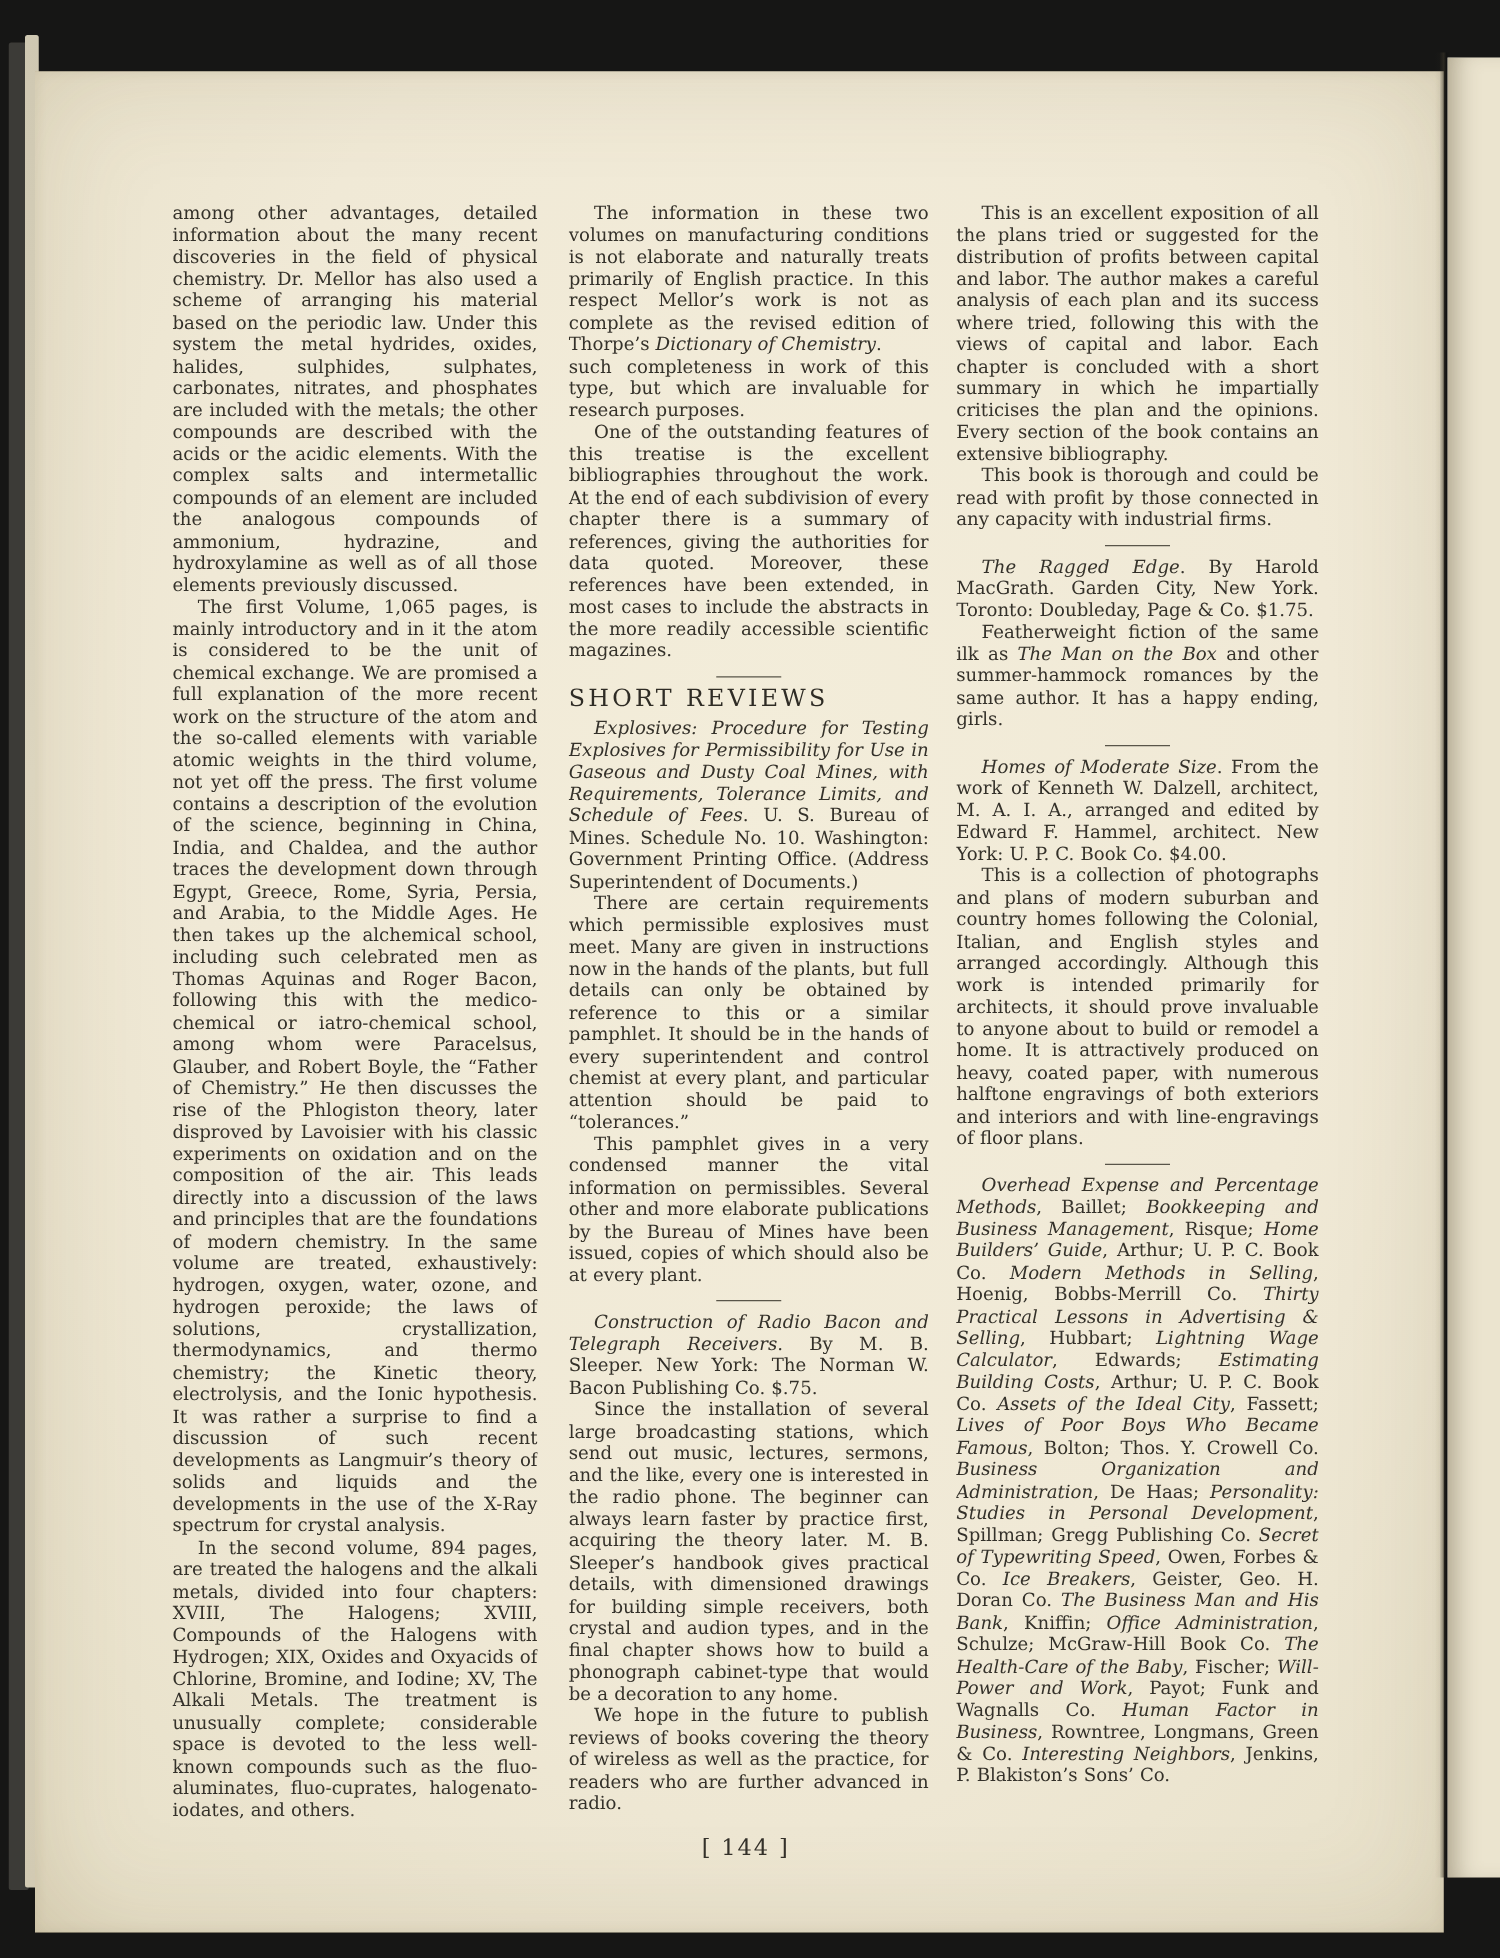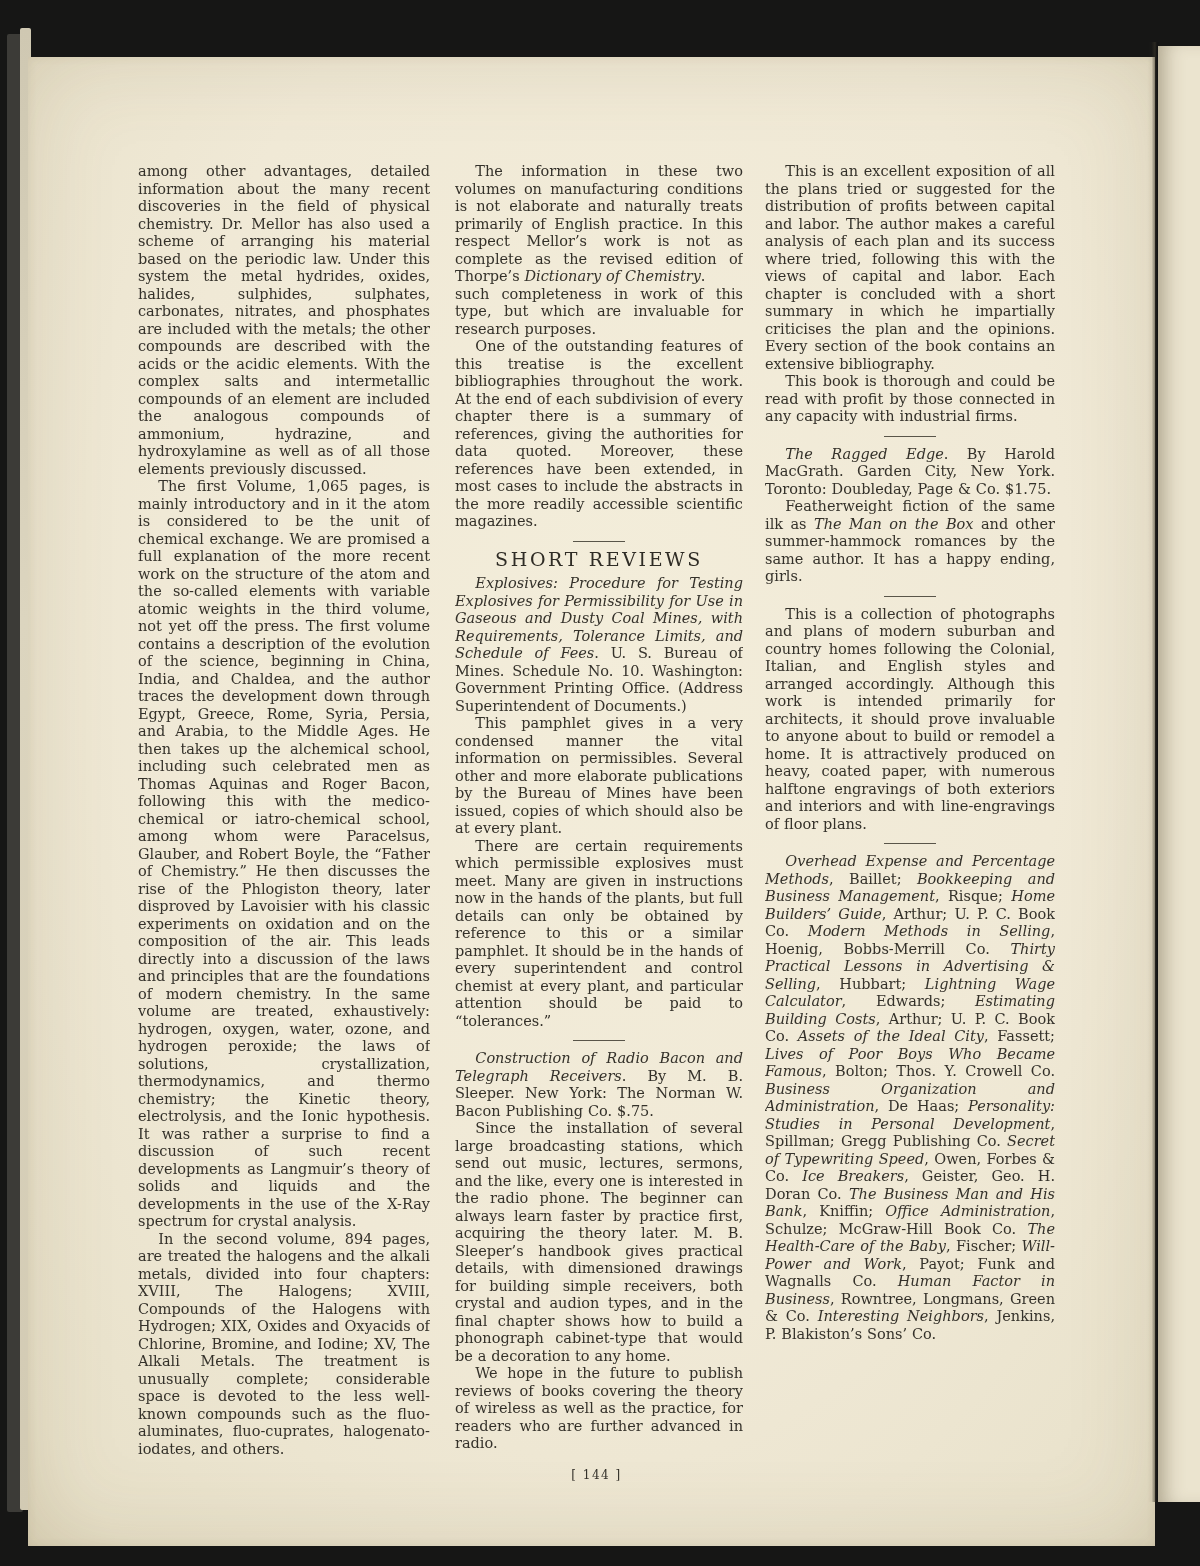--- a/index.html
+++ b/index.html
@@ -50,25 +50,25 @@
   .col-3{left:737px;width:290px;}
   .para{margin:0;text-indent:1.4em;}
   .para.noindent{text-indent:0;}
   .it{font-style:italic;}
   .rule{
     width:52px;height:0;border-top:1.3px solid #595549;
     margin:10px auto 9px auto;
   }
   .reviews-heading{
     font-weight:normal;font-size:19px;letter-spacing:2.6px;
-    text-align:center;text-indent:0;margin:8px 0 7px 0;color:#2f2c25;
+    text-align:left;text-indent:0;margin:8px 0 7px 0;color:#2f2c25;
   }
   .page-number{
     position:absolute;left:110px;top:1411px;width:917px;
-    text-align:center;font-size:12px;letter-spacing:1.5px;color:#34312a;
+    text-align:center;font-size:18px;letter-spacing:1.5px;color:#34312a;
   }
 </style>
 </head>
 <body>
 
 <div class="edge-dark"></div>
 <div class="edge-light"></div>
 <div class="edge-bottom"></div>
 
 <div class="page">
@@ -78,34 +78,35 @@
       <p class="para"><span>In the second volume, 894 pages, are treated the halogens and the alkali metals, divided into four chapters: XVIII, The Halogens; XVIII, Compounds of the Halogens with Hydrogen; XIX, Oxides and Oxyacids of Chlorine, Bromine, and Iodine; XV, The Alkali Metals. The treatment is unusually complete; considerable space is devoted to the less well-known compounds such as the fluo-aluminates, fluo-cuprates, halogenato-iodates, and others.</span></p>
       <p class="para"><span>Throughout the book we find under each important compound, physical-chemical data on specific heat, specific gravities of solutions, heat of fusion, heat of formation, heat of solution, molecular electrical conductivity, equilibrium curves, and the like, which are not usually found in</span></p>
     </div>
   <div class="col col-2">
       <p class="para"><span>The information in these two volumes on manufacturing conditions is not elaborate and naturally treats primarily of English practice. In this respect Mellor’s work is not as complete as the revised edition of Thorpe’s </span><span class="it">Dictionary of Chemistry</span><span>.</span></p>
       <p class="para noindent"><span>such completeness in work of this type, but which are invaluable for research purposes.</span></p>
       <p class="para"><span>One of the outstanding features of this treatise is the excellent bibliographies throughout the work. At the end of each subdivision of every chapter there is a summary of references, giving the authorities for data quoted. Moreover, these references have been extended, in most cases to include the abstracts in the more readily accessible scientific magazines.</span></p>
       <div class="rule"></div>
       <h2 class="reviews-heading">SHORT REVIEWS</h2>
       <p class="para"><span class="it">Explosives: Procedure for Testing Explosives for Permissibility for Use in Gaseous and Dusty Coal Mines, with Requirements, Tolerance Limits, and Schedule of Fees</span><span>.  U. S. Bureau of Mines. Schedule No. 10. Washington: Government Printing Office. (Address Superintendent of Documents.)</span></p>
+      <p class="para"><span>There are certain requirements which permissible explosives must meet. Many are given in instructions now in the hands of the plants, but full details can only be obtained by reference to this or a similar pamphlet. It should be in the hands of every superintendent and control chemist at every plant, and particular attention should be paid to “tolerances.”</span></p>
       <p class="para"><span>This pamphlet gives in a very condensed manner the vital information on permissibles. Several other and more elaborate publications by the Bureau of Mines have been issued, copies of which should also be at every plant.</span></p>
-      <p class="para"><span>There are certain requirements which permissible explosives must meet. Many are given in instructions now in the hands of the plants, but full details can only be obtained by reference to this or a similar pamphlet. It should be in the hands of every superintendent and control chemist at every plant, and particular attention should be paid to “tolerances.”</span></p>
       <div class="rule"></div>
       <p class="para"><span class="it">Construction of Radio Bacon and Telegraph Receivers</span><span>. By M. B. Sleeper. New York: The Norman W. Bacon Publishing Co. $.75.</span></p>
       <p class="para"><span>Since the installation of several large broadcasting stations, which send out music, lectures, sermons, and the like, every one is interested in the radio phone. The beginner can always learn faster by practice first, acquiring the theory later. M. B. Sleeper’s handbook gives practical details, with dimensioned drawings for building simple receivers, both crystal and audion types, and in the final chapter shows how to build a phonograph cabinet-type that would be a decoration to any home.</span></p>
       <p class="para"><span>We hope in the future to publish reviews of books covering the theory of wireless as well as the practice, for readers who are further advanced in radio.</span></p>
     </div>
   <div class="col col-3">
       <p class="para"><span>This is an excellent exposition of all the plans tried or suggested for the distribution of profits between capital and labor. The author makes a careful analysis of each plan and its success where tried, following this with the views of capital and labor. Each chapter is concluded with a short summary in which he impartially criticises the plan and the opinions. Every section of the book contains an extensive bibliography.</span></p>
       <p class="para"><span>This book is thorough and could be read with profit by those connected in any capacity with industrial firms.</span></p>
       <div class="rule"></div>
       <p class="para"><span class="it">The Ragged Edge</span><span>. By Harold MacGrath. Garden City, New York. Toronto: Doubleday, Page &amp; Co. $1.75.</span></p>
       <p class="para"><span>Featherweight fiction of the same ilk as </span><span class="it">The Man on the Box</span><span> and other summer-hammock romances by the same author. It has a happy ending, girls.</span></p>
       <div class="rule"></div>
+      <p class="para"><span class="it">Homes of Moderate Size</span><span>.  From the work of Kenneth W. Dalzell, architect, M. A. I. A., arranged and edited by Edward F. Hammel, architect. New York: U. P. C. Book Co. $4.00.</span></p>
       <p class="para"><span>This is a collection of photographs and plans of modern suburban and country homes following the Colonial, Italian, and English styles and arranged accordingly. Although this work is intended primarily for architects, it should prove invaluable to anyone about to build or remodel a home. It is attractively produced on heavy, coated paper, with numerous halftone engravings of both exteriors and interiors and with line-engravings of floor plans.</span></p>
       <div class="rule"></div>
       <p class="para"><span class="it">Overhead Expense and Percentage Methods</span><span>, Baillet; </span><span class="it">Bookkeeping and Business Management</span><span>, Risque; </span><span class="it">Home Builders’ Guide</span><span>, Arthur; U. P. C. Book Co. </span><span class="it">Modern Methods in Selling</span><span>, Hoenig, Bobbs-Merrill Co. </span><span class="it">Thirty Practical Lessons in Advertising &amp; Selling</span><span>, Hubbart; </span><span class="it">Lightning Wage Calculator</span><span>, Edwards; </span><span class="it">Estimating Building Costs</span><span>, Arthur; U. P. C. Book Co. </span><span class="it">Assets of the Ideal City</span><span>, Fassett; </span><span class="it">Lives of Poor Boys Who Became Famous</span><span>, Bolton; Thos. Y. Crowell Co. </span><span class="it">Business Organization and Administration</span><span>, De Haas; </span><span class="it">Personality: Studies in Personal Development</span><span>, Spillman; Gregg Publishing Co. </span><span class="it">Secret of Typewriting Speed</span><span>, Owen, Forbes &amp; Co.  </span><span class="it">Ice Breakers</span><span>, Geister, Geo. H. Doran Co. </span><span class="it">The Business Man and His Bank</span><span>, Kniffin; </span><span class="it">Office Administration</span><span>, Schulze; McGraw-Hill Book Co. </span><span class="it">The Health-Care of the Baby</span><span>, Fischer; </span><span class="it">Will-Power and Work</span><span>, Payot; Funk and Wagnalls Co. </span><span class="it">Human Factor in Business</span><span>, Rowntree, Longmans, Green &amp; Co. </span><span class="it">Interesting Neighbors</span><span>, Jenkins, P. Blakiston’s Sons’ Co.  </span></p>
     </div>
   <div class="page-number">[ 144 ]</div>
 </div>
 
 <div class="crease"></div>
 <div class="sliver"></div>
 

